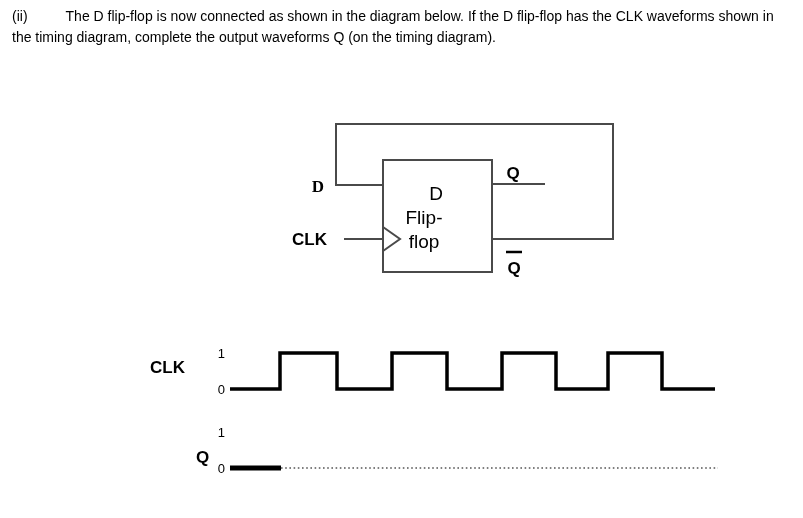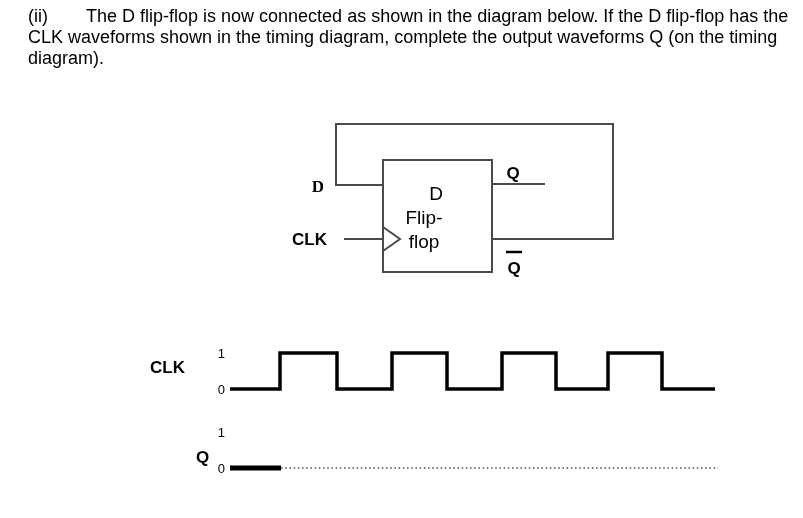--- a/index.html
+++ b/index.html
@@ -13,24 +13,24 @@
     height: 518px;
     position: relative;
     overflow: hidden;
     font-family: "Liberation Sans", sans-serif;
     color: #000000;
   }
 
   
   #question-text {
     position: absolute;
-    left: 28px;
+    left: 12px;
     top: 6px;
     width: 775px;
-    font-size: 18px;
+    font-size: 14px;
     line-height: 21px;
     color: #000;
   }
   #question-text .q-label {
     display: inline;
   }
   #question-text .q-gap {
     display: inline-block;
     width: 38px;
   }

